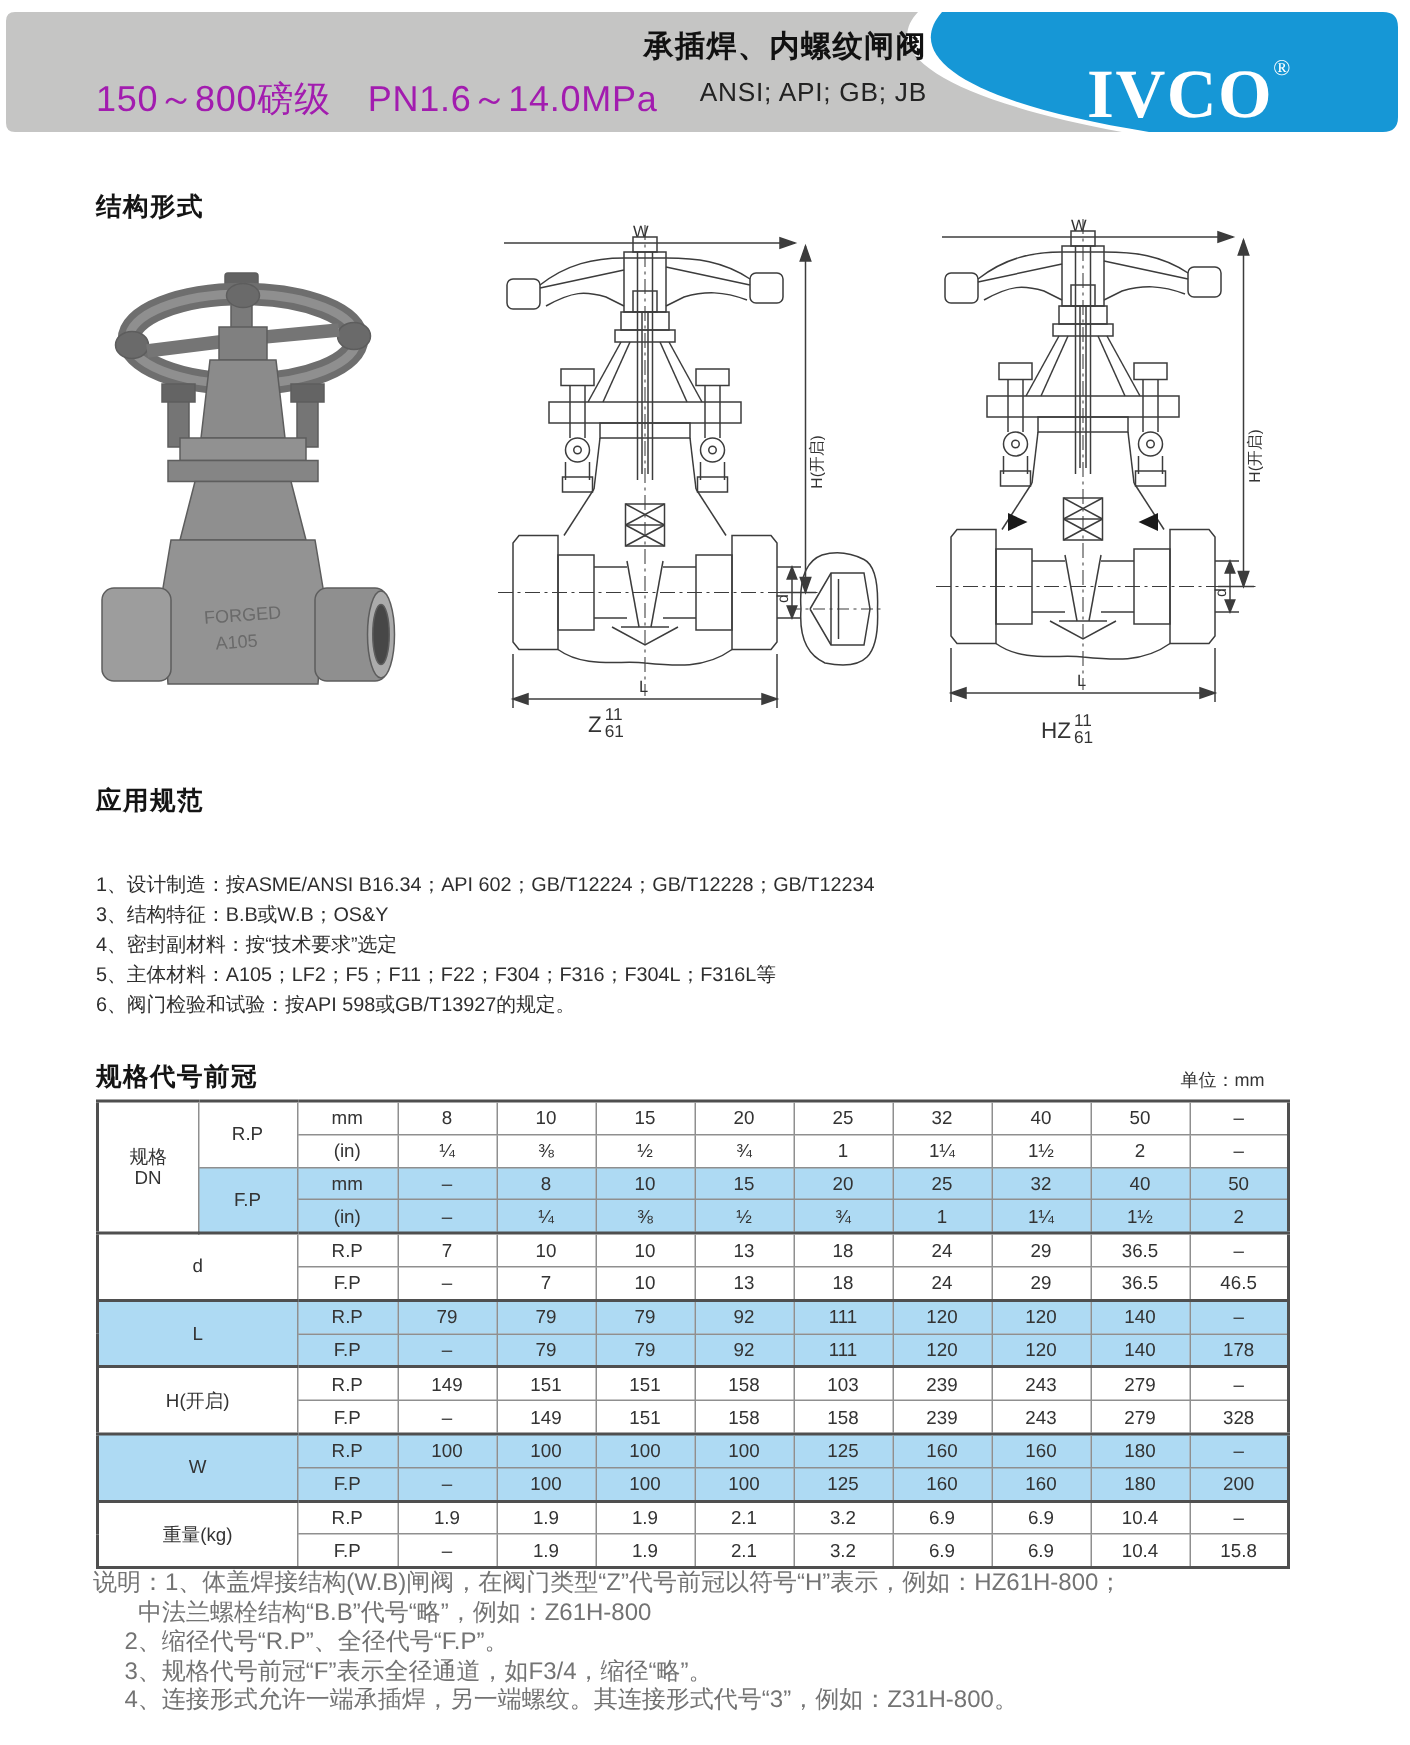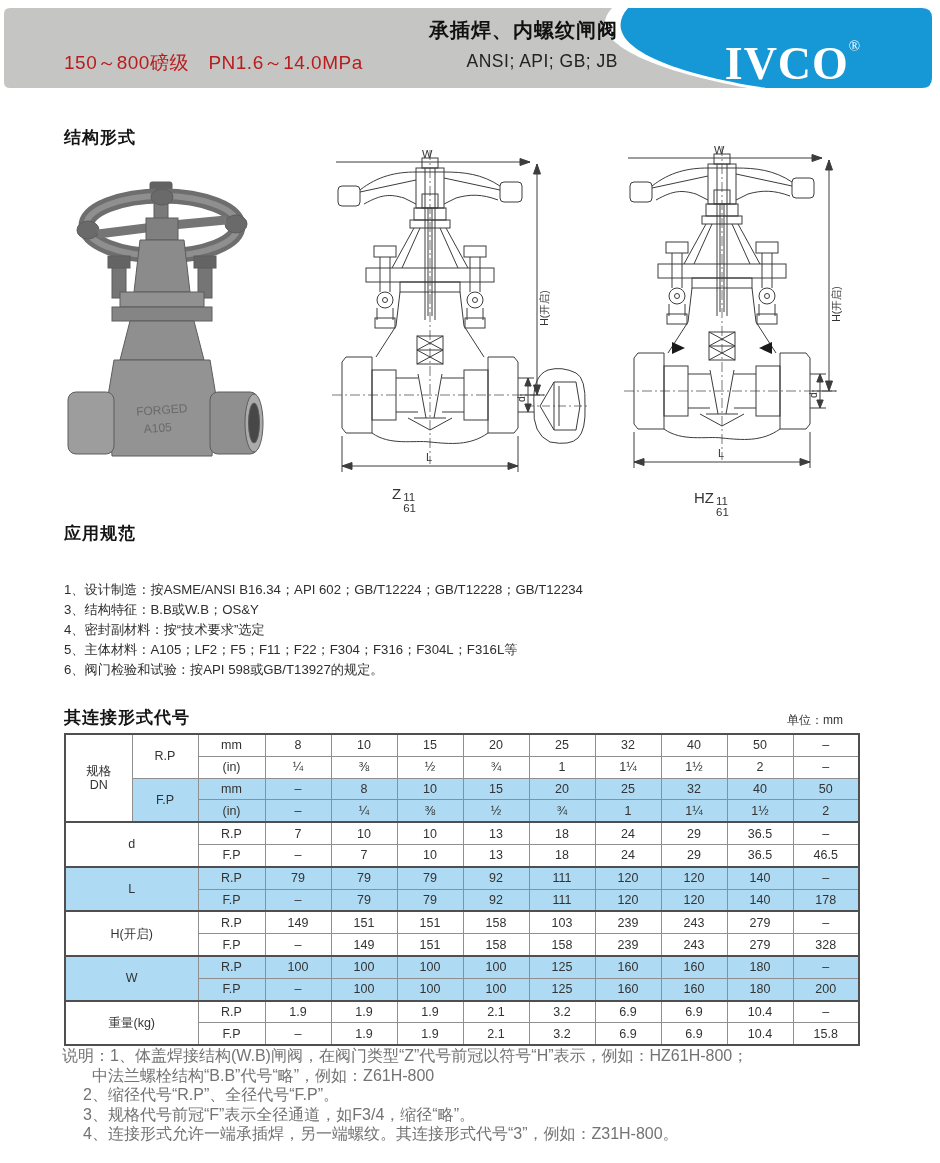--- a/index.html
+++ b/index.html
@@ -1,41 +1,41 @@
 <!DOCTYPE html>
 <html><head>
 <meta charset="utf-8">
 <style>
   html,body{margin:0;padding:0;background:#ffffff;}
   body{font-family:"Liberation Sans","DejaVu Sans",sans-serif;color:#2b2b2b;}
   .page{position:relative;width:940px;height:1163px;background:#fff;overflow:hidden;}
 
   
   .hdr-svg{position:absolute;left:0;top:0;width:940px;height:96px;}
-  .hdr-pressure{position:absolute;left:64px;top:50px;font-size:19px;color:#b91c1c;letter-spacing:.5px;}
+  .hdr-pressure{position:absolute;left:64px;top:50px;font-size:24px;color:#a21caf;letter-spacing:.5px;}
   .hdr-titleblock{position:absolute;right:322px;top:17px;text-align:right;}
   .hdr-title{font-size:20px;font-weight:bold;color:#111;letter-spacing:1px;}
   .hdr-standards{font-size:17.5px;color:#232323;margin-top:7px;letter-spacing:.5px;}
   .brand{position:absolute;left:700px;top:20px;width:185px;text-align:center;color:#fff;
          font-family:"Liberation Serif","DejaVu Serif",serif;font-weight:bold;font-size:46px;letter-spacing:1px;line-height:52px;}
   .brand sup{font-size:15px;font-weight:normal;vertical-align:28px;letter-spacing:0;}
 
   
   .sec-title{position:absolute;font-size:17px;font-weight:bold;color:#141414;letter-spacing:1px;}
   .unit-label{position:absolute;left:770px;top:712px;width:90px;text-align:center;font-size:12px;color:#333;}
 
   
   .spec-list{position:absolute;left:64px;top:580px;width:830px;}
   .spec-line{font-size:13.2px;line-height:20px;color:#2e2e2e;white-space:nowrap;}
   .spec-line.ind1{padding-left:98px;}
 
   
   .draw{position:absolute;}
   .model-label{position:absolute;font-size:15px;color:#333;display:flex;align-items:center;}
-  .model-label .mstack{display:inline-flex;flex-direction:column;font-size:11.5px;line-height:11px;margin-left:2px;margin-top:20px;}
+  .model-label .mstack{display:inline-flex;flex-direction:column;font-size:11.5px;line-height:11px;margin-left:2px;}
 
   
   .dims{position:absolute;left:64px;top:733px;border-collapse:collapse;table-layout:fixed;width:795px;
         font-family:"Liberation Sans","DejaVu Sans",sans-serif;}
   .dims td{border:1px solid #8f8f8f;text-align:center;vertical-align:middle;height:20.8px;
            font-size:12.5px;color:#333;padding:0;line-height:14px;}
   .dims{border:2px solid #4f4f4f;}
   .dims tr.ttop td{border-top:2px solid #4f4f4f;}
   .dims tr.blue td{background:#aedaf3;}
 
@@ -252,21 +252,21 @@
 
   <div class="sec-title" style="left:64px;top:522px;">应用规范</div>
   <div class="spec-list">
       <div class="spec-line">1、设计制造：按ASME/ANSI B16.34；API 602；GB/T12224；GB/T12228；GB/T12234</div>
       <div class="spec-line">3、结构特征：B.B或W.B；OS&amp;Y</div>
       <div class="spec-line">4、密封副材料：按“技术要求”选定</div>
       <div class="spec-line">5、主体材料：A105；LF2；F5；F11；F22；F304；F316；F304L；F316L等</div>
       <div class="spec-line">6、阀门检验和试验：按API 598或GB/T13927的规定。</div>
     </div>
 
-  <div class="sec-title" style="left:64px;top:706px;">其连接形式代号</div>
+  <div class="sec-title" style="left:64px;top:706px;">规格代号前冠</div>
   <div class="unit-label">单位：mm</div>
 
   <table class="dims">
     <colgroup>
       <col style="width:67px">
         <col style="width:66px">
         <col style="width:67px">
       <col style="width:66px">
         <col style="width:66px">
         <col style="width:66px">

